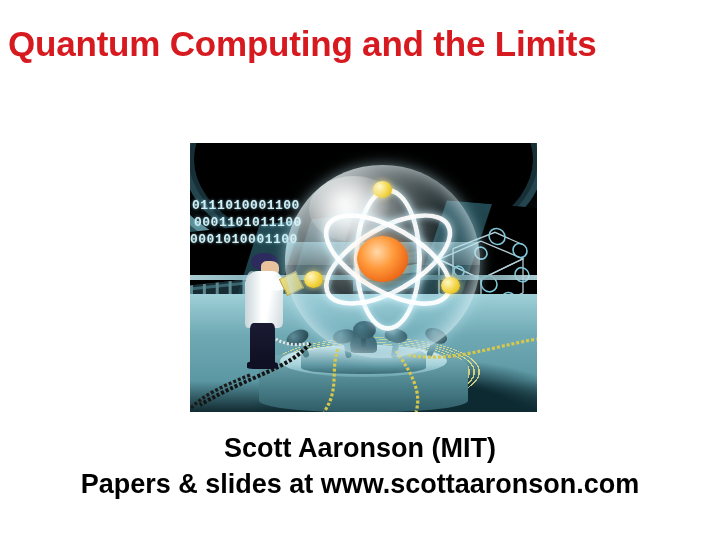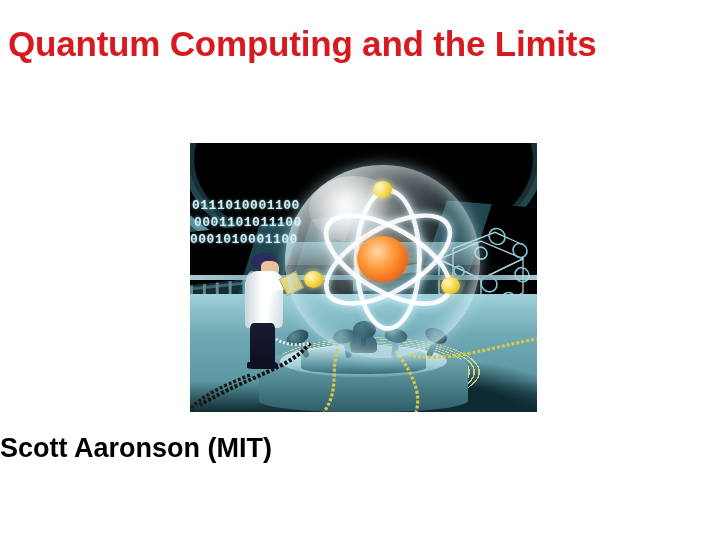--- a/index.html
+++ b/index.html
@@ -406,21 +406,21 @@
   .electron.e1 { left: 44.5%; top: -2%; }
   .electron.e2 { left: 4%;  top: 56%; }
   .electron.e3 { left: 84%; top: 60%; }
 
   
   .subtitle-block {
     position: absolute;
     left: 0;
     top: 430px;
     width: 720px;
-    text-align: left;
+    text-align: center;
   }
   .subtitle-line {
     color: #000000;
     font-family: "Liberation Sans", sans-serif;
     font-weight: bold;
     font-size: 27px;
     line-height: 36px;
     white-space: nowrap;
   }
 </style>
@@ -537,15 +537,16 @@
         <div class="electron e2"></div>
         <div class="electron e3"></div>
       </div>
       <div class="sphere-sheen"></div>
     </div>
 
   </div>
 
   <div class="subtitle-block">
     <div class="subtitle-line">Scott Aaronson (MIT)</div>
+    <div class="subtitle-line">Papers &amp; slides at www.scottaaronson.com</div>
   </div>
 
 </div>
 
 </body></html>

